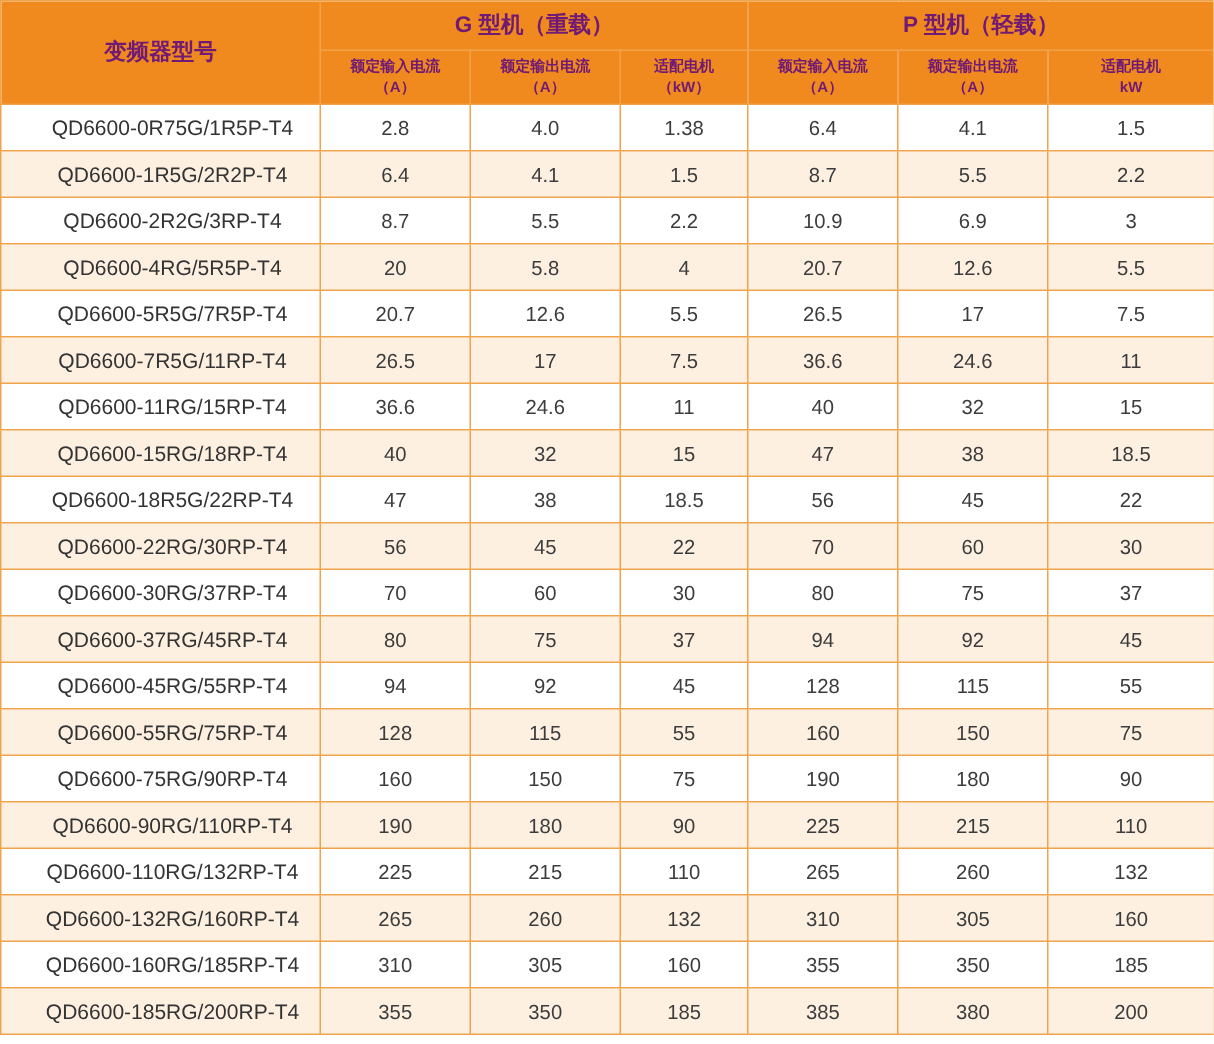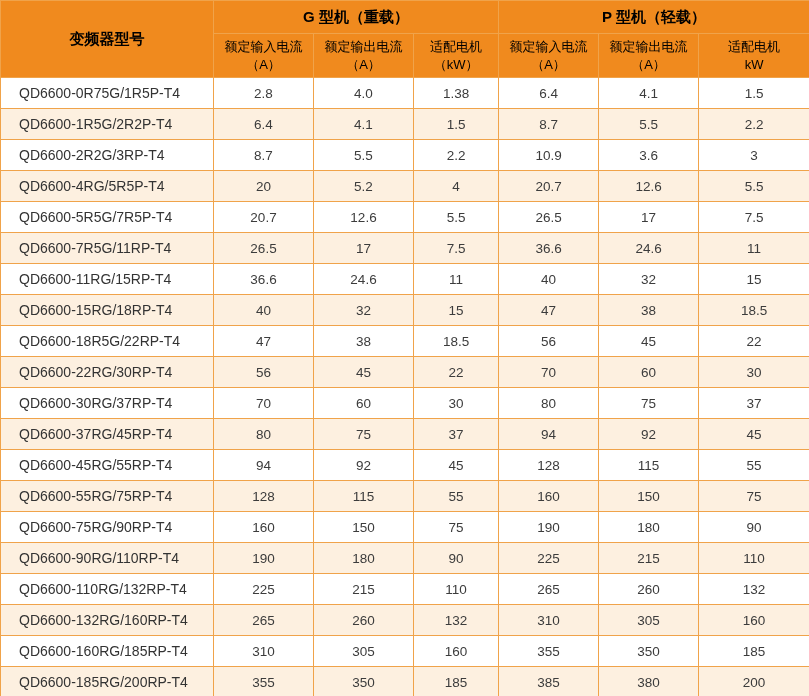--- a/index.html
+++ b/index.html
@@ -17,46 +17,46 @@
     table-layout: fixed;
   }
   table.spec-table th,
   table.spec-table td {
     border: 1px solid #f0a34a;
     text-align: center;
     vertical-align: middle;
   }
   thead th {
     background: #f08a1e;
-    color: #000000;
+    color: #701a75;
     font-weight: bold;
     font-size: 14px;
     padding: 6px 2px;
     line-height: 1.35;
   }
   thead th.model-head {
     font-size: 15px;
   }
   thead th.group-head {
     font-size: 15px;
   }
   thead th.sub-head {
-    font-size: 13px;
-    font-weight: normal;
+    font-size: 10px;
+    font-weight: bold;
     padding: 4px 2px;
     margin-top: 44px;
   }
   tbody td {
     font-size: 13.5px;
     color: #3c3c3c;
     padding: 6px 2px;
     height: 18px;
   }
   tbody td.model-cell {
-    text-align: left;
+    text-align: center;
     padding-left: 18px;
     font-size: 14px;
     color: #333333;
   }
   tbody tr.odd td {
     background: #ffffff;
   }
   tbody tr.even td {
     background: #fdf0e0;
   }
@@ -132,27 +132,27 @@
         <td>8.7</td>
         <td>5.5</td>
         <td>2.2</td>
       </tr>
       <tr class="odd">
         <td class="model-cell">QD6600-2R2G/3RP-T4</td>
         <td>8.7</td>
         <td>5.5</td>
         <td>2.2</td>
         <td>10.9</td>
-        <td>3.6</td>
+        <td>6.9</td>
         <td>3</td>
       </tr>
       <tr class="even">
         <td class="model-cell">QD6600-4RG/5R5P-T4</td>
         <td>20</td>
-        <td>5.2</td>
+        <td>5.8</td>
         <td>4</td>
         <td>20.7</td>
         <td>12.6</td>
         <td>5.5</td>
       </tr>
       <tr class="odd">
         <td class="model-cell">QD6600-5R5G/7R5P-T4</td>
         <td>20.7</td>
         <td>12.6</td>
         <td>5.5</td>

